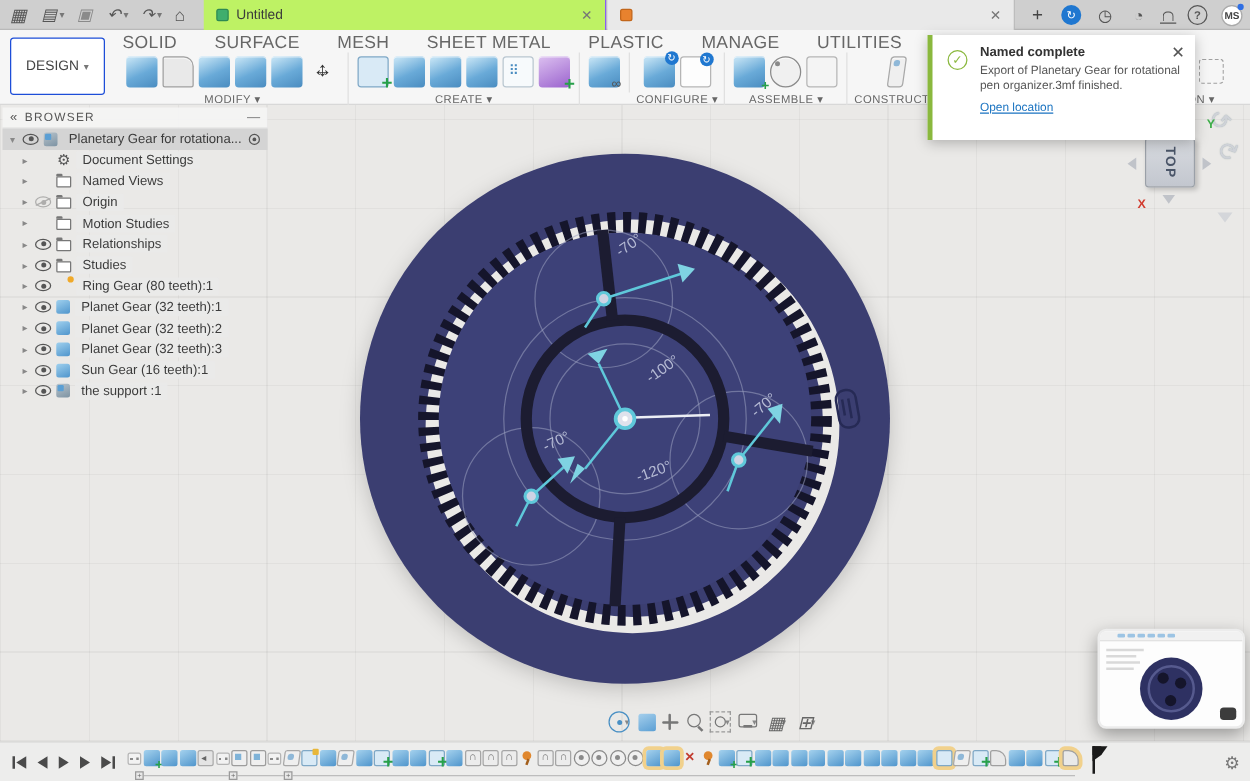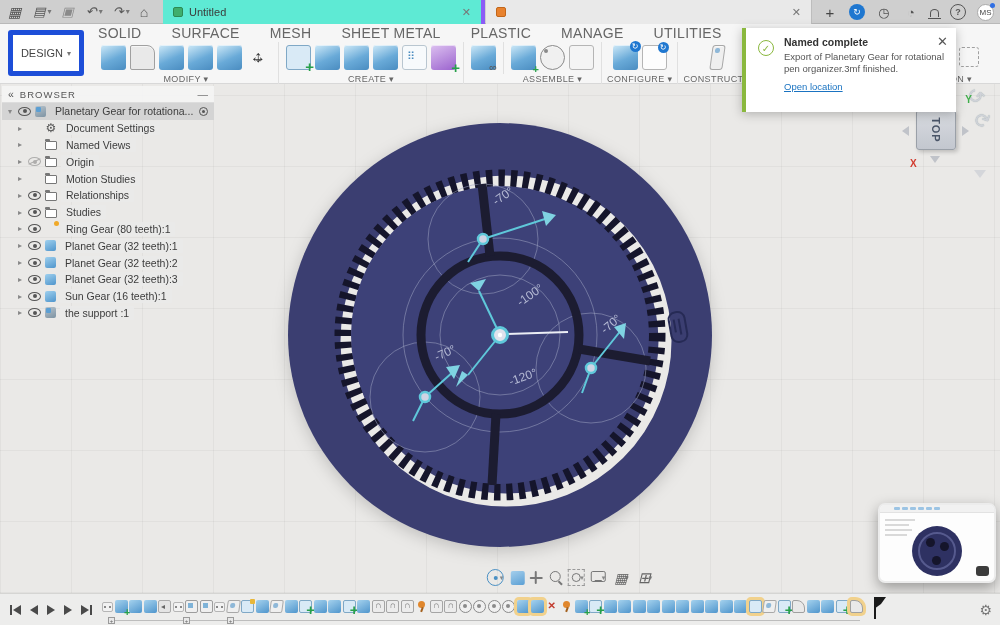--- a/index.html
+++ b/index.html
@@ -9,42 +9,42 @@
   .tb-left{display:flex;align-items:center;gap:10px;padding-left:8px;width:160px;flex:none}
   .tb-ic{display:flex;align-items:center;gap:2px;color:#555;font-size:13px;line-height:1;cursor:default}
   .tb-ic .caret{font-size:8px;color:#777}
   .k-app-grid::after{content:"▦";font-size:14px}
   .k-file::after{content:"▤";font-size:13px}
   .k-save::after{content:"▣";font-size:13px;color:#8a8a8a}
   .k-undo::after{content:"↶";font-size:13px}
   .k-redo::after{content:"↷";font-size:13px}
   .k-home::after{content:"⌂";font-size:14px}
   .doc-tab{height:24px;display:flex;align-items:center;gap:6px;padding:0 10px;font-size:11px;color:#3b3b3b;position:relative}
-  #tab1{position:absolute;left:163px;top:0;width:322px;background:#5eead4;border-right:4px solid #8b5cf6;justify-content:center}
+  #tab1{position:absolute;left:163px;top:0;width:322px;background:#bef264;border-right:1px solid #8b5cf6;justify-content:center}
   #tab2{position:absolute;left:486px;top:0;width:326px;background:#e9e9e9;border-right:1px solid #bdbdbd}
   .tab-x{margin-left:auto;color:#777;font-size:11px}
   .tab-cube{width:10px;height:10px;border-radius:2px;flex:none}
   .cube-green{background:#3fae6d;border:1px solid #2d8a53}
   .cube-orange{background:#e8822e;border:1px solid #c2661a}
   .tb-right{position:absolute;right:6px;top:0;height:24px;display:flex;align-items:center;gap:11px}
   .rt-ic{width:16px;height:16px;display:flex;align-items:center;justify-content:center;color:#555;font-size:12px;position:relative}
   .k-new-tab::after{content:"+";font-size:15px;color:#444}
   .k-job-status{background:#1f77d0;border-radius:50%}
   .k-job-status::after{content:"↻";color:#fff;font-size:9px}
   .k-clock::after{content:"◷";font-size:13px}
   .k-user-status::after{content:"◔";font-size:13px}
   .k-bell{border:1.5px solid #555;border-bottom:none;border-radius:50% 50% 0 0;width:9px;height:8px;margin-top:2px}
   .k-bell::after{content:"";position:absolute;left:-3px;bottom:-2px;width:13px;height:1.5px;background:#555}
   .k-help{border:1.5px solid #555;border-radius:50%}
   .k-help::after{content:"?";font-size:9px;font-weight:bold}
-  #avatar{width:17px;height:17px;border-radius:50%;background:#ffffff;border:1px solid #aaa;font-size:8px;font-weight:normal;color:#444;display:flex;align-items:center;justify-content:center;position:relative}
+  #avatar{width:17px;height:17px;border-radius:50%;background:#ffffff;border:1px solid #aaa;font-size:8px;font-weight:bold;color:#444;display:flex;align-items:center;justify-content:center;position:relative}
   #avatar::after{content:"";position:absolute;right:-2px;top:-2px;width:5px;height:5px;border-radius:50%;background:#2f6fe4}
   
   #ribbon{position:absolute;left:0;top:24px;width:1000px;height:60px;background:#f6f6f6;border-bottom:1px solid #d8d8d8}
-  #design-btn{position:absolute;left:8px;top:6px;width:76px;height:46px;background:#fff;border:5px solid #1d4ed8;border-radius:3px;font-size:11px;color:#444;display:flex;align-items:center;justify-content:center;gap:4px}
+  #design-btn{position:absolute;left:8px;top:6px;width:76px;height:46px;background:#fff;border:1px solid #1d4ed8;border-radius:3px;font-size:11px;color:#444;display:flex;align-items:center;justify-content:center;gap:4px}
   #ribbon-tabs{position:absolute;left:96px;top:0;display:flex;gap:26px;height:17px;align-items:center}
   .rtab{font-size:14px;color:#666;letter-spacing:.3px;padding:1px 2px}
   #ribbon-groups{position:absolute;left:94px;top:18px;display:flex;align-items:flex-start}
   .rgroup{display:flex;flex-direction:column;align-items:center;border-right:1px solid #e0e0e0;padding:0 5px}
   .rg-icons{display:flex;align-items:center;height:30px}
   .rg-label{font-size:9px;color:#666;letter-spacing:.4px;margin-top:2px;white-space:nowrap}
   .ri{width:25px;height:25px;margin:0 2px;border-radius:3px;background:linear-gradient(155deg,#bcdef2 10%,#69aad8 55%,#4a8cc0 100%);position:relative;flex:none;box-shadow:inset 0 1px 0 rgba(255,255,255,.6)}
   .k-sketch,.k-pattern{background:#f7fafc;border:1px solid #b9c6d0;box-shadow:none}
   .k-sketch::after,.k-form::after,.k-newcomp::after{content:"+";position:absolute;right:-4px;bottom:-6px;color:#27a04a;font-weight:bold;font-size:15px}
   .k-form{background:linear-gradient(155deg,#dcc0f0,#9b63ce)}
@@ -281,33 +281,33 @@
 
       <div class="rgroup">
         <div class="rg-icons">
           <span class="ri k-insert"></span>
         </div>
         <div class="rg-label"></div>
       </div>
 
       <div class="rgroup">
         <div class="rg-icons">
+          <span class="ri k-config"></span>
+          <span class="ri k-configtable"></span>
+        </div>
+        <div class="rg-label">CONFIGURE ▾</div>
+      </div>
+
+      <div class="rgroup">
+        <div class="rg-icons">
           <span class="ri k-newcomp"></span>
           <span class="ri k-joint"></span>
           <span class="ri k-rigid"></span>
         </div>
         <div class="rg-label">ASSEMBLE ▾</div>
-      </div>
-
-      <div class="rgroup">
-        <div class="rg-icons">
-          <span class="ri k-config"></span>
-          <span class="ri k-configtable"></span>
-        </div>
-        <div class="rg-label">CONFIGURE ▾</div>
       </div>
 
       <div class="rgroup">
         <div class="rg-icons">
           <span class="ri k-plane"></span>
         </div>
         <div class="rg-label">CONSTRUCT ▾</div>
       </div>
     </div>
   <div id="sel-group">

